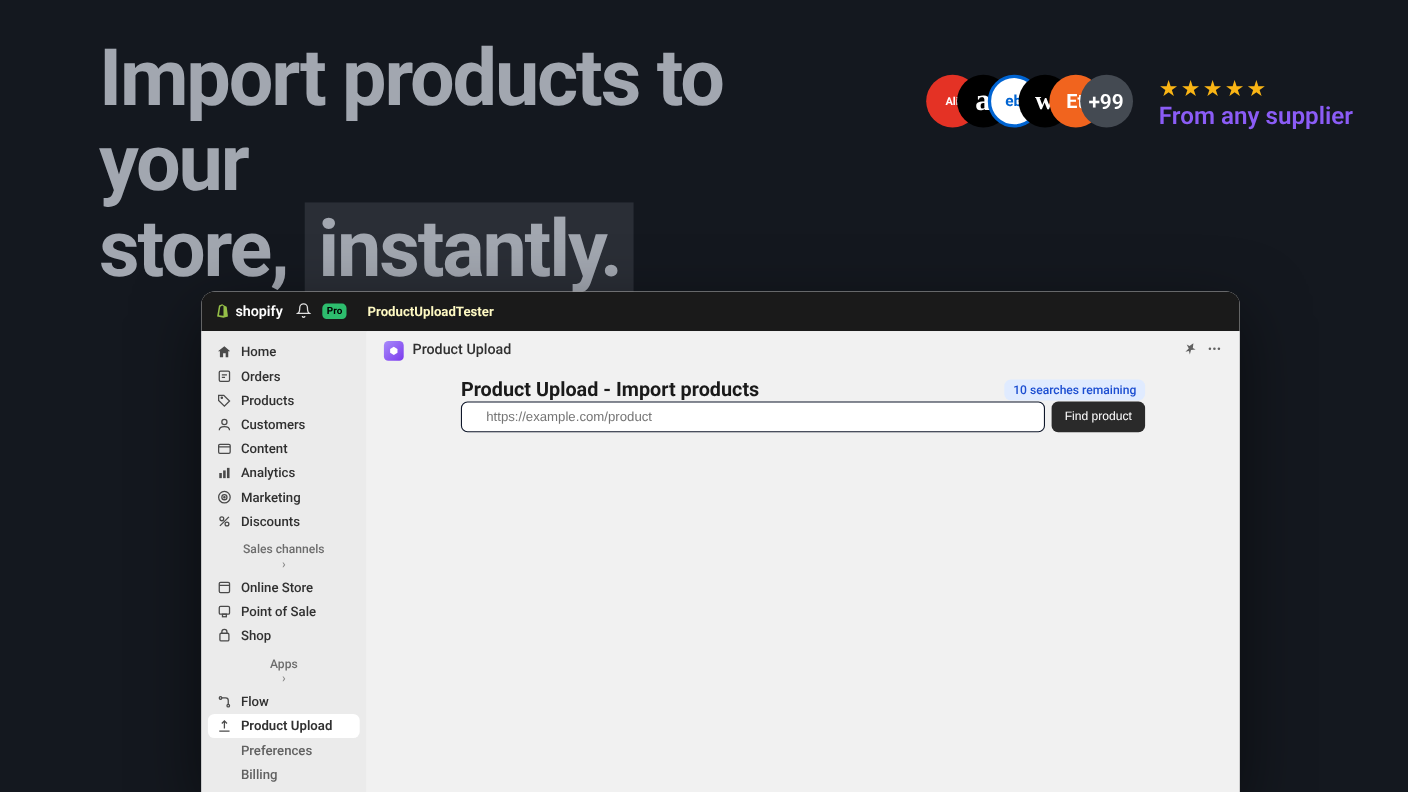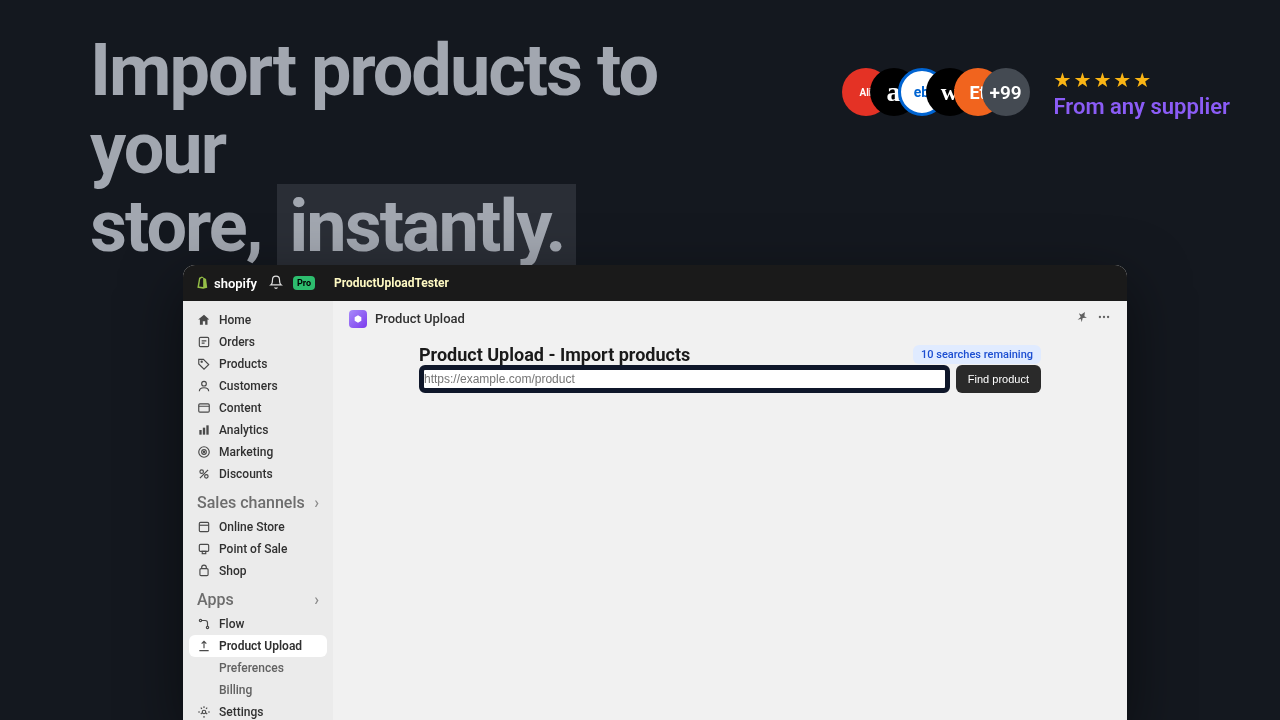--- a/index.html
+++ b/index.html
@@ -178,24 +178,25 @@
 }
 .nav-item.sub {
   padding-left: 30px;
   color: #616161;
   font-weight: 500;
 }
 .nav-section {
   display: flex;
   align-items: center;
   justify-content: space-between;
-  font-size: 16px;
+  font-size: 11px;
   color: #6d6d6d;
   padding: 8px 8px 4px;
   font-weight: 500;
+  flex-direction: column;
 }
 .nav-spacer { flex: 1; }
 .nav-icon {
   width: 14px;
   height: 14px;
   display: flex;
   align-items: center;
   justify-content: center;
   color: #4a4a4a;
 }
@@ -260,23 +261,23 @@
   margin-top: 14px;
   margin-bottom: 3px;
 }
 .url-row {
   display: flex;
   gap: 6px;
 }
 .url-input {
   flex: 1;
   height: 28px;
-  border: 5px solid #0f172a;
+  border: 1px solid #0f172a;
   border-radius: 6px;
-  padding: 0 0;
+  padding: 0 22px;
   font-size: 12px;
   background: #fff;
 }
 .find-btn {
   height: 28px;
   padding: 0 12px;
   background: #2a2a2a;
   color: #fff;
   border: none;
   border-radius: 6px;

